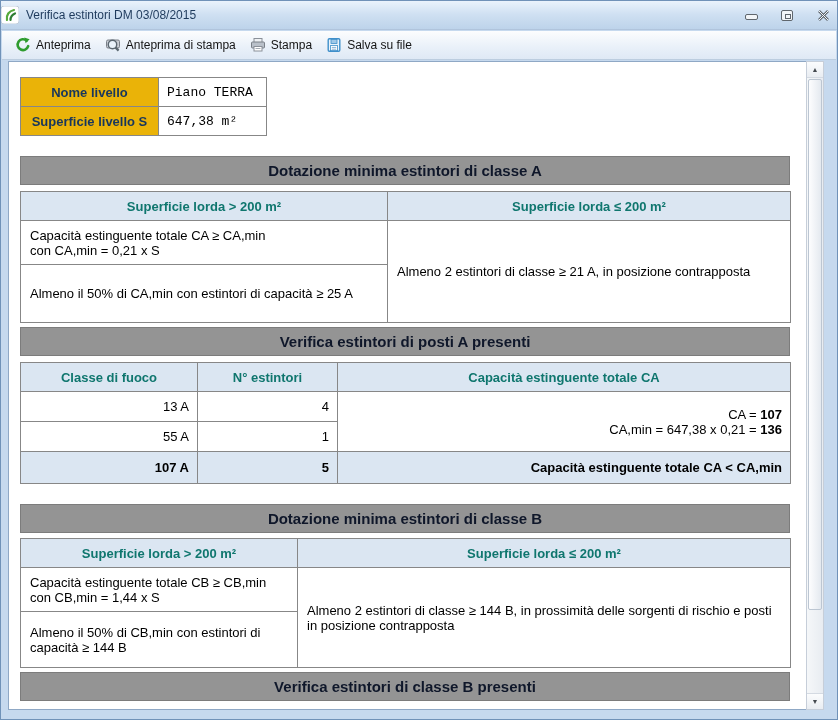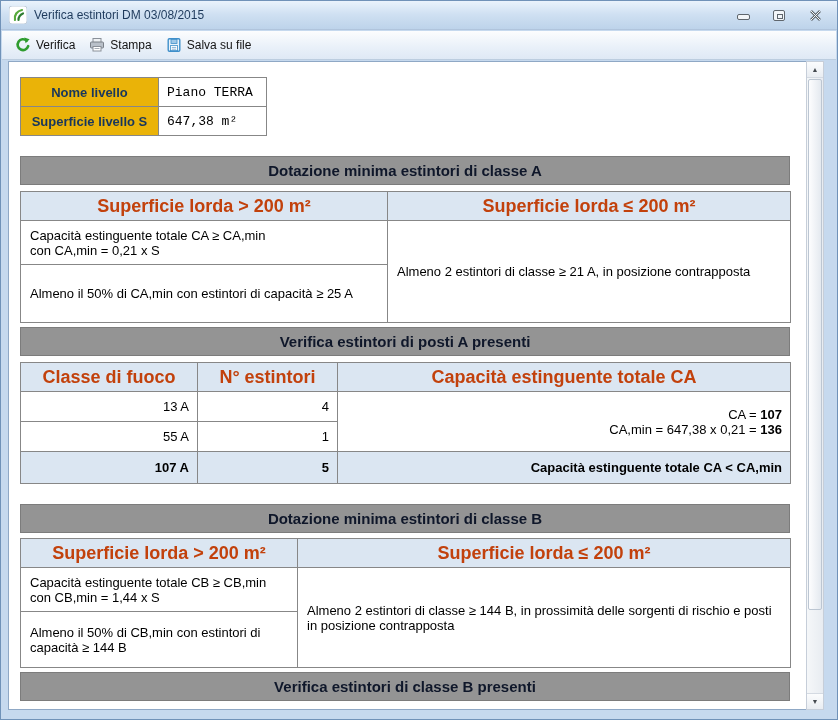--- a/index.html
+++ b/index.html
@@ -6,21 +6,21 @@
   html,body { width:838px; height:720px; overflow:hidden;
               font-family:"Liberation Sans", sans-serif; }
 
   .window { position:absolute; inset:0; background:#c6d9ee;
             border:1px solid #7092b8; }
 
   
   .titlebar { position:absolute; top:0; left:0; right:0; height:29px;
     background:linear-gradient(#eaf3fc,#cfe0f2 48%,#bdd3ea);
     border-bottom:1px solid #b0c4dc;
-    display:flex; align-items:center; padding:0 8px; }
+    display:flex; align-items:center; padding:0 0; }
   .app-icon { width:18px; height:18px; margin-right:7px; flex:0 0 auto; }
   .title-text { font-size:12px; color:#1e3a5c; }
   .win-controls { margin-left:auto; display:flex; align-items:center;
                   gap:20px; padding-right:6px; }
   .wc { width:16px; height:12px; display:flex; align-items:center;
         justify-content:center; cursor:default; }
   .wc-min { width:13px; height:6px; border:1px solid #5f666d;
             border-radius:2px; background:#f2f5f8; margin-top:4px; }
   .wc-res { width:12px; height:11px; border:1px solid #5f666d;
             border-radius:2px; background:#f2f5f8; position:relative; }
@@ -51,22 +51,22 @@
   .sb-up { top:0; border-bottom:1px solid #d4dae2; }
   .sb-down { bottom:0; border-top:1px solid #d4dae2; }
   .sb-thumb { position:absolute; left:1px; right:1px; top:17px; height:82%;
         background:linear-gradient(to right,#fdfdfe,#e4e9ef);
         border:1px solid #bcc6d2; border-radius:2px; }
 
   
   table { border-collapse:collapse; table-layout:fixed; font-size:13px;
           color:#000; }
   td, th { border:1px solid #878787; padding:3px 8px; }
-  .blue-h { background:#dbe6f2; color:#c2410c; font-weight:bold;
-            text-align:center; height:29px; font-size:18px; }
+  .blue-h { background:#dbe6f2; color:#0f766e; font-weight:bold;
+            text-align:center; height:29px; font-size:13px; }
   .section-title { width:770px; height:29px; line-height:28px;
       background:#949494; border:1px solid #7c7c7c; color:#0f172a;
       font-weight:bold; font-size:15px; text-align:center; }
 
   .level-table { width:233px; margin:1px 0 20px 0; }
   .level-table td { height:29px; }
   .lt-label { background:#eab308; color:#17365d; font-weight:bold;
               text-align:center; width:138px; }
   .lt-value { width:108px; text-align:left; padding-right:6px;font-family:Liberation Mono, monospace; }
 
@@ -110,21 +110,29 @@
       </div>
     </div>
   </div>
 
   <div class="toolbar">
     <div class="tb-btn">
       <svg class="tb-ico" viewBox="0 0 16 16">
         <path d="M13.2 9.2 A5.4 5.4 0 1 1 11.6 3.6" fill="none" stroke="#2f9c2f" stroke-width="2.6" stroke-linecap="round"></path>
         <polygon points="9.3,0.6 14.6,2.2 10.6,6.2" fill="#2f9c2f"></polygon>
       </svg>
-      <span>Verifica</span>
+      <span>Anteprima</span>
+    </div>
+    <div class="tb-btn">
+      <svg class="tb-ico" viewBox="0 0 16 16">
+        <rect x="1.5" y="3" width="13" height="8" rx="1.5" fill="#c8cdd4" stroke="#7a8088"></rect>
+        <circle cx="7.5" cy="7.5" r="4.2" fill="#eaf3fb" stroke="#5b6770" stroke-width="1.4"></circle>
+        <line x1="10.6" y1="10.6" x2="13.6" y2="13.6" stroke="#5b6770" stroke-width="2.2"></line>
+      </svg>
+      <span>Anteprima di stampa</span>
     </div>
     <div class="tb-btn">
       <svg class="tb-ico" viewBox="0 0 16 16">
         <rect x="4" y="1.5" width="8" height="4" fill="#eef1f4" stroke="#8a9099"></rect>
         <rect x="1.5" y="5" width="13" height="6" rx="1" fill="#b9c0c9" stroke="#7a8088"></rect>
         <rect x="4" y="9.5" width="8" height="4.5" fill="#ffffff" stroke="#8a9099"></rect>
         <line x1="5.5" y1="11.5" x2="10.5" y2="11.5" stroke="#a6adb6"></line>
       </svg>
       <span>Stampa</span>
     </div>

